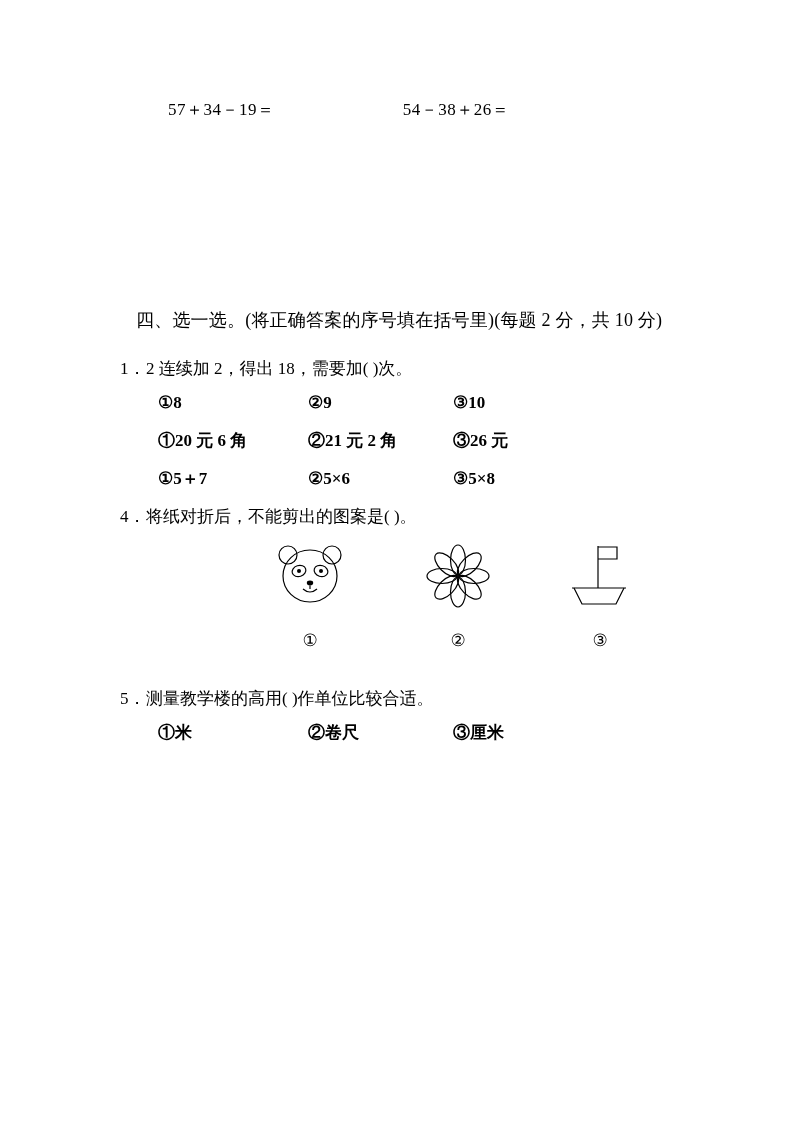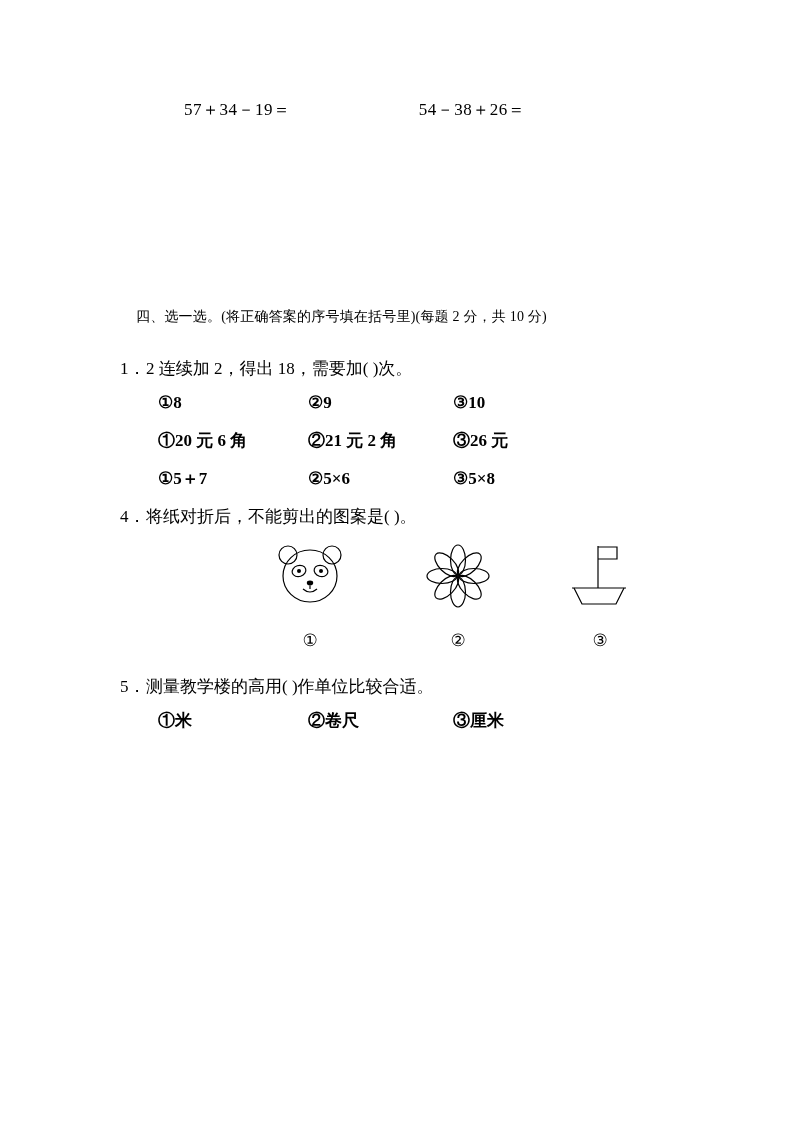--- a/index.html
+++ b/index.html
@@ -17,38 +17,38 @@
   .page {
     position: absolute;
     left: 0; top: 0;
     width: 793px;
     height: 1122px;
     overflow: hidden;
   }
   
   .calc-row {
     position: absolute;
-    left: 184px;
+    left: 168px;
     top: 98px;
     width: 480px;
     font-size: 17px;
     letter-spacing: 0.5px;
   }
   .calc-item {
     display: inline-block;
     font-family: "Liberation Serif", serif;
   }
   .calc-item.first { width: 230px; }
 
   
   .section-title {
     position: absolute;
     left: 136px;
     top: 308px;
-    font-size: 14px;
+    font-size: 18px;
     letter-spacing: 0.2px;
     white-space: nowrap;
   }
 
   
   .questions {
     position: absolute;
     left: 120px;
     top: 352px;
     width: 560px;
@@ -197,21 +197,21 @@
         </div>
       </div>
 
       <div class="fig-label-row">
         <span class="fig-label c1">①</span>
         <span class="fig-label c2">②</span>
         <span class="fig-label c3">③</span>
       </div>
     </div>
 
-    <div class="q" style="margin-top:14px;">
+    <div class="q" style="margin-top:26px;">
       <div class="q-text">
         <span class="q-num">5．</span><span>测量教学楼的高用(         )作单位比较合适。</span>
       </div>
       <div class="options">
         <span class="opt o1">①米</span><span class="opt o2">②卷尺</span><span class="opt o3">③厘米</span>
       </div>
     </div>
 
   </div>
 </div>

